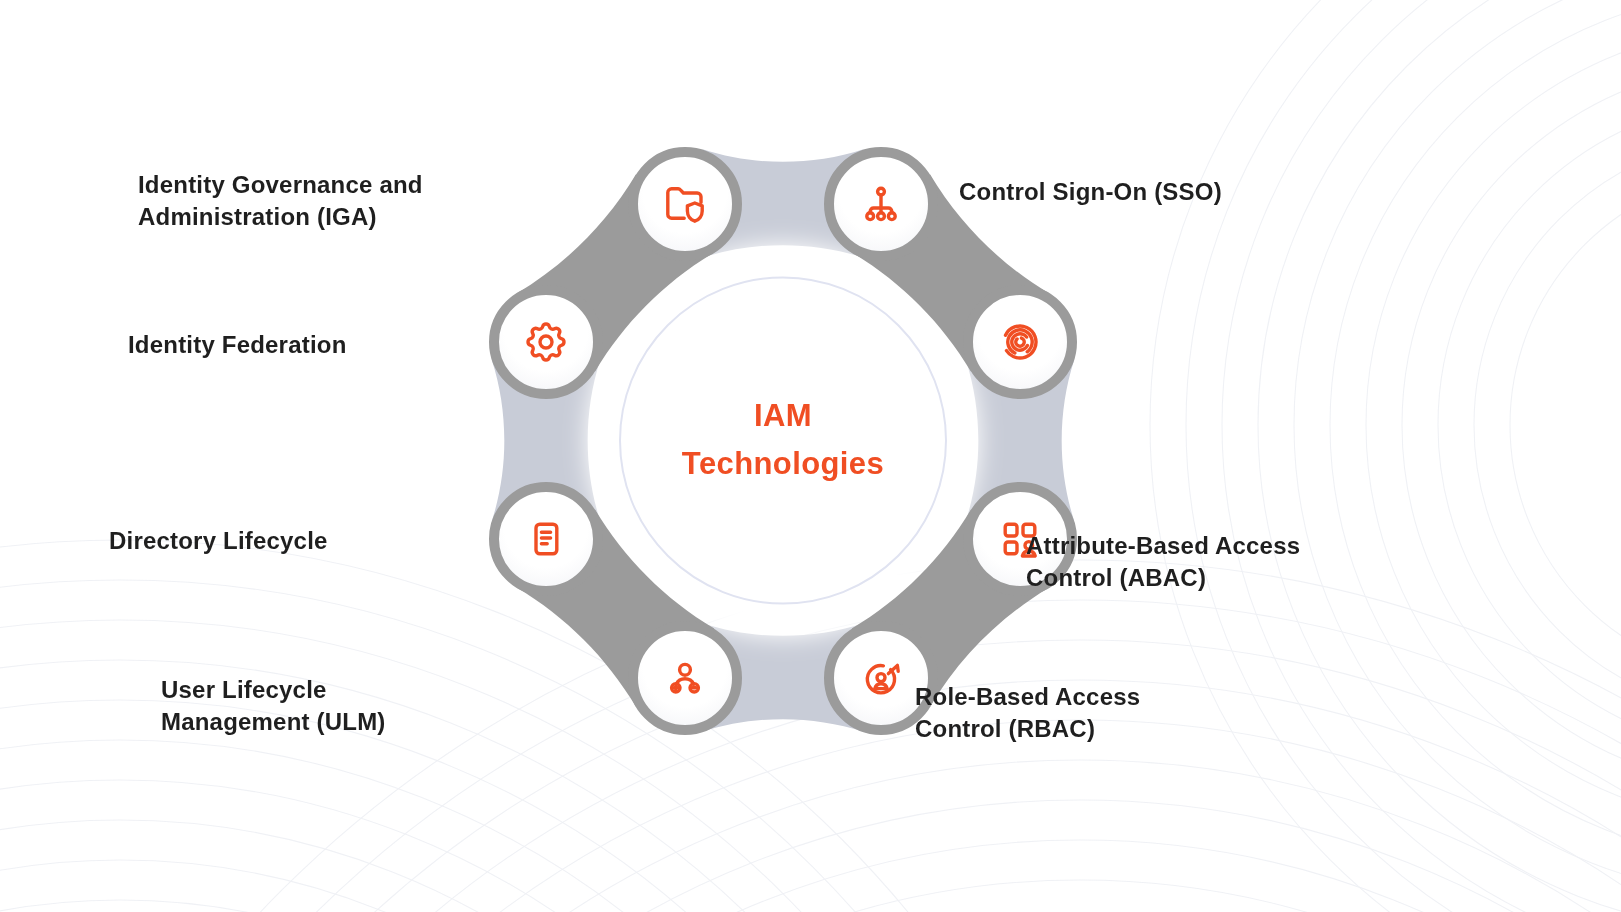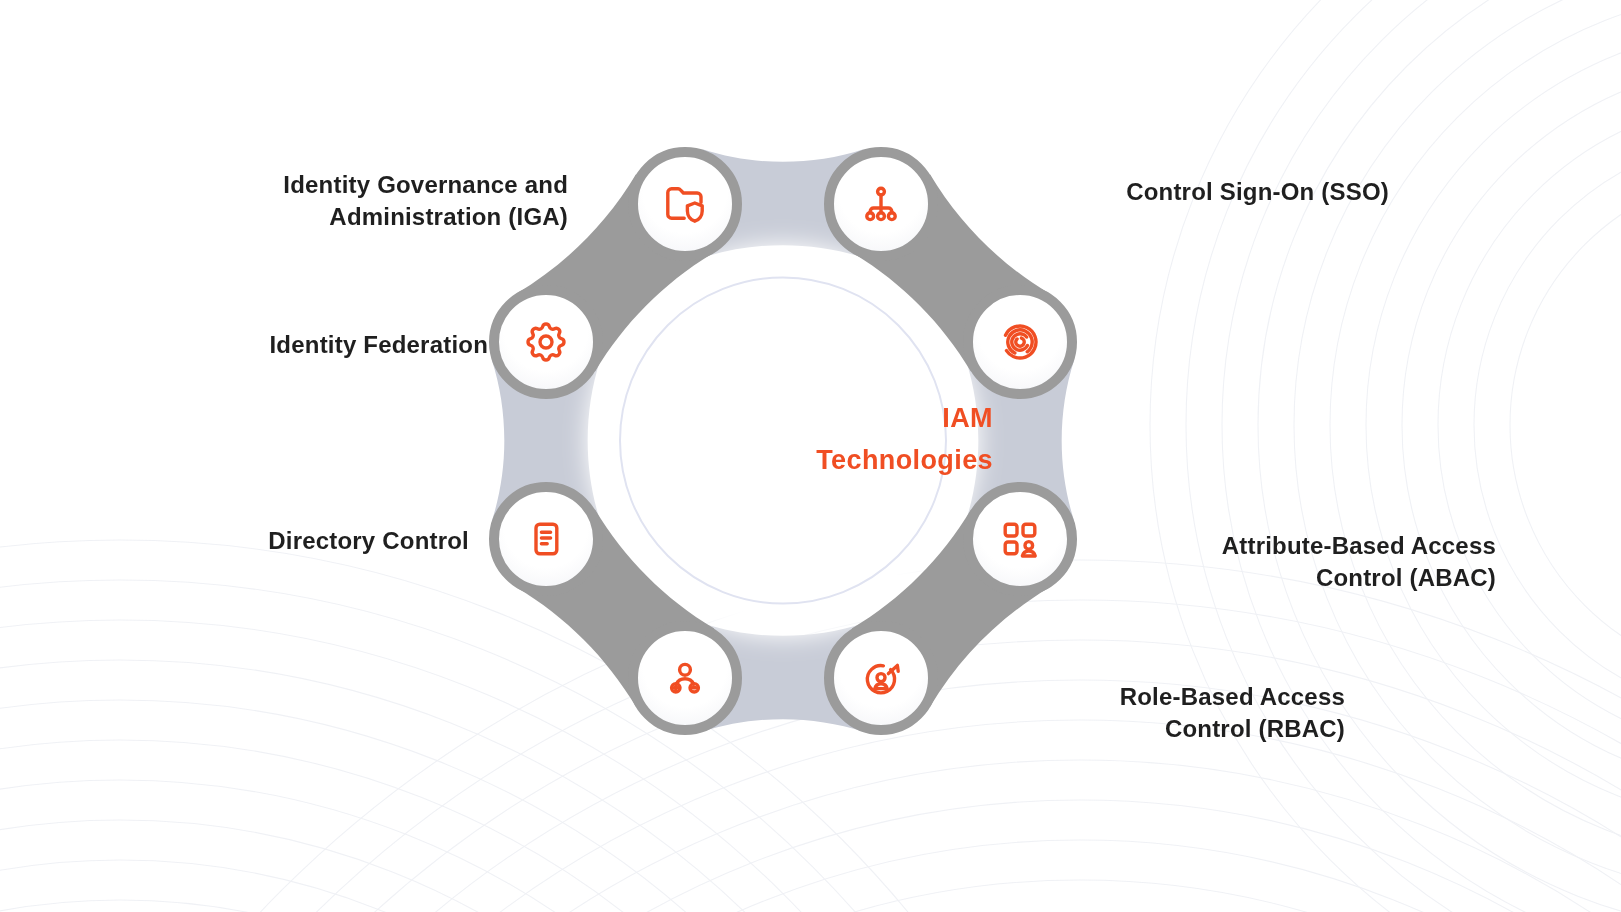--- a/index.html
+++ b/index.html
@@ -20,30 +20,30 @@
   }
   .icon{width:48px;height:48px;display:block;}
   .icon circle,.icon path,.icon rect{
     fill:none;stroke:#F04E23;stroke-width:1.7;
     stroke-linecap:round;stroke-linejoin:round;
   }
 
   
   .label{
     position:absolute;transform:translate(-50%,-50%);
-    text-align:right;white-space:pre-line;
+    text-align:left;white-space:pre-line;
     font-size:24px;font-weight:700;color:#1F1F1F;
     line-height:1.34;letter-spacing:.2px;
   }
 
   
   .center-title{
     position:absolute;transform:translate(-50%,-50%);
-    width:420px;text-align:right;white-space:pre-line;
-    font-size:27px;font-weight:700;color:#F04E23;
+    width:420px;text-align:center;white-space:pre-line;
+    font-size:31px;font-weight:700;color:#F04E23;
     line-height:1.55;letter-spacing:.4px;
   }
 </style>
 </head>
 <body>
 
 <div class="stage">
 
   <svg class="canvas" width="1621" height="912" viewBox="0 0 1621 912">
     <defs>
@@ -189,21 +189,23 @@
         <path d="M13.2 5.9 A6.8 6.8 0 1 0 16.8 7.8"></path>
         <path d="M15.7 9.8 L20.2 5.7 M20.2 5.7 L20.6 8.7"></path>
       </svg>
     </div>
   </div>
 
   <div class="label" style="left:353px;top:201px;width:430px">Identity Governance and
 Administration (IGA)</div>
   <div class="label" style="left:1174px;top:192px;width:430px">Control Sign-On (SSO)</div>
   <div class="label" style="left:308px;top:345px;width:360px">Identity Federation</div>
-  <div class="label" style="left:289px;top:541px;width:360px">Directory Control</div>
+  <div class="label" style="left:289px;top:541px;width:360px">Directory Lifecycle</div>
   <div class="label" style="left:1261px;top:562px;width:470px">Attribute-Based Access
 Control (ABAC)</div>
+  <div class="label" style="left:376px;top:706px;width:430px">User Lifecycle
+Management (ULM)</div>
   <div class="label" style="left:1130px;top:713px;width:430px">Role-Based Access
 Control (RBAC)</div>
 
   <div class="center-title" style="left:783px;top:440px">IAM
 Technologies</div>
 </div>
 
 </body></html>

